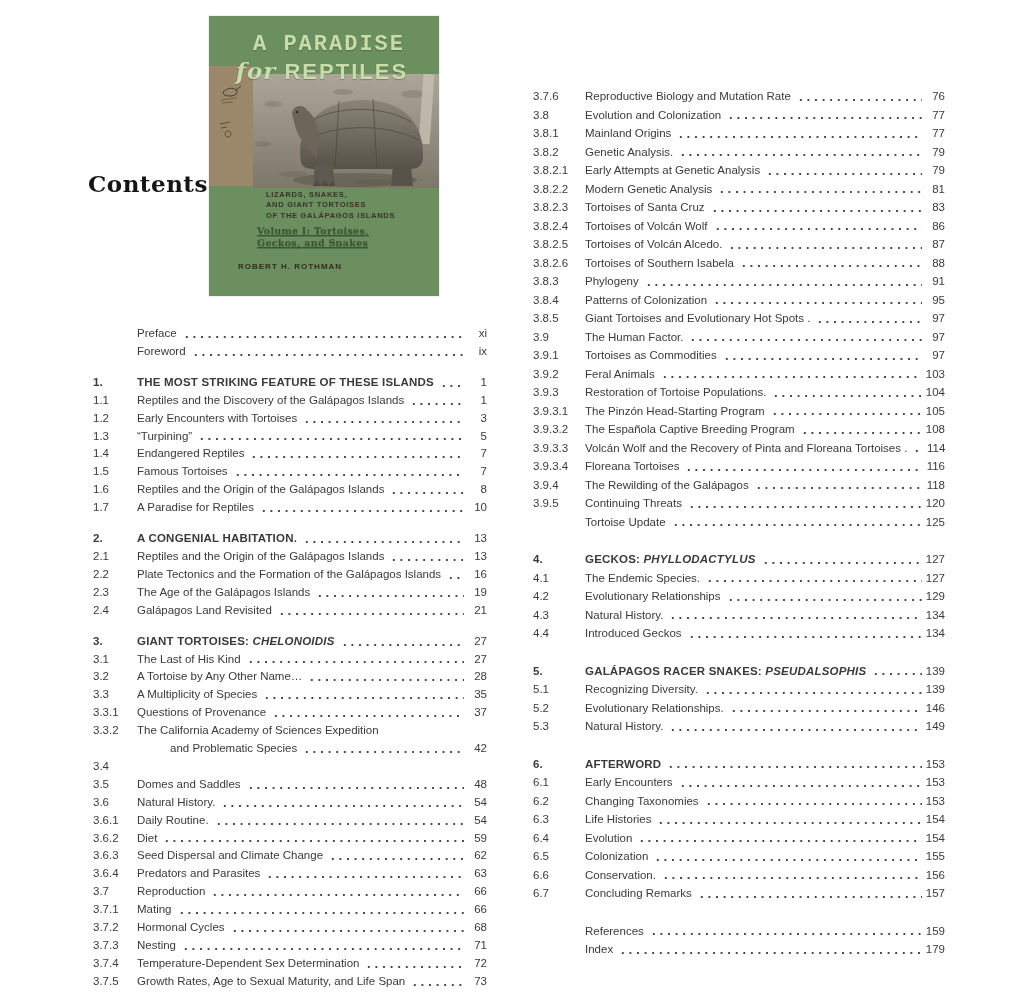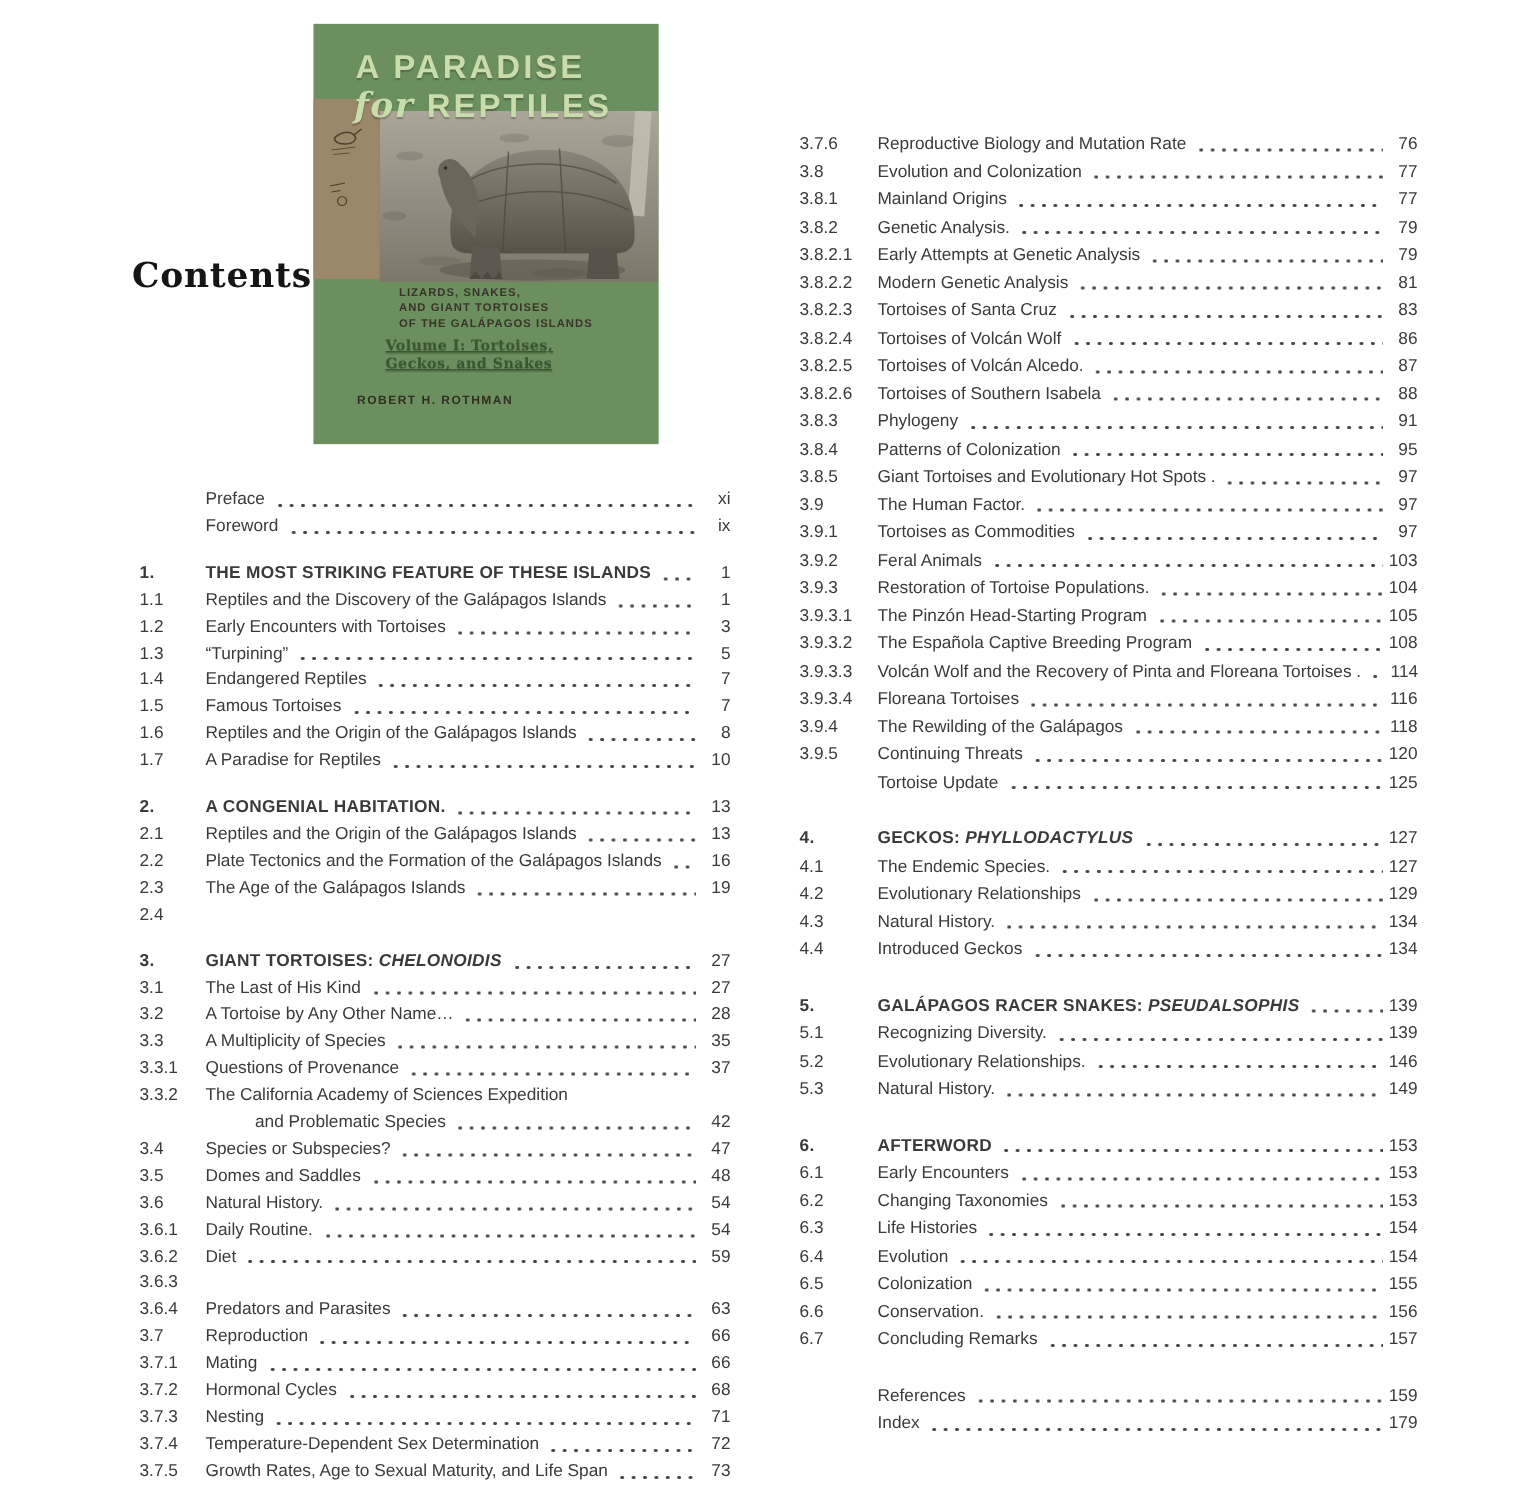--- a/index.html
+++ b/index.html
@@ -26,21 +26,21 @@
   .cover-band svg{position:absolute;left:8px;top:18px;}
   .cover-photo{
     position:absolute;left:44px;top:58px;width:186px;height:114px;overflow:hidden;
   }
   .cover-title{
     position:absolute;left:0;top:18px;width:100%;z-index:3;
     color:var(--title-text,#c9dcab);line-height:1.02;
     font-weight:bold;letter-spacing:2px;font-size:22px;
     text-shadow:0 1px 1px rgba(0,0,0,.25);
   }
-  .cover-title .line1{padding-left:28px;}
+  .cover-title .line1{padding-left:44px;font-family:Liberation Mono, monospace;}
   .cover-title .line2{padding-left:27px;margin-top:3px;}
   .cover-title .for{
     font-family:"DejaVu Serif","Liberation Serif",serif;
     font-style:italic;font-weight:bold;letter-spacing:1px;font-size:23px;
   }
   .cover-subtitle{
     position:absolute;left:29px;top:174px;z-index:3;
     color:var(--subtitle-text,#39332a);
     font-weight:bold;font-size:7.5px;letter-spacing:0.7px;line-height:1.37;margin-left:28px;
   }
@@ -291,20 +291,27 @@
       <div class="toc-body">
         <div class="toc-line">
           <span class="toc-title">The Age of the Galápagos Islands</span>
           <span class="toc-leader"></span>
           <span class="toc-page">19</span>
         </div>
       </div>
     </div>
     <div class="toc-row">
       <span class="toc-num">2.4</span>
+      <div class="toc-body">
+        <div class="toc-line">
+          <span class="toc-title">Galápagos Land Revisited</span>
+          <span class="toc-leader"></span>
+          <span class="toc-page">21</span>
+        </div>
+      </div>
     </div>
     <div class="toc-spacer"></div>
     <div class="toc-row section">
       <span class="toc-num">3.</span>
       <div class="toc-body">
         <div class="toc-line">
           <span class="toc-title">GIANT TORTOISES: <i>CHELONOIDIS</i></span>
           <span class="toc-leader"></span>
           <span class="toc-page">27</span>
         </div>
@@ -358,27 +365,20 @@
         </div>
         <div class="toc-line toc-line2">
           <span class="toc-title">and Problematic Species</span>
           <span class="toc-leader"></span>
           <span class="toc-page">42</span>
         </div>
       </div>
     </div>
     <div class="toc-row">
       <span class="toc-num">3.4</span>
-      <div class="toc-body">
-        <div class="toc-line">
-          <span class="toc-title">Species or Subspecies?</span>
-          <span class="toc-leader"></span>
-          <span class="toc-page">47</span>
-        </div>
-      </div>
     </div>
     <div class="toc-row">
       <span class="toc-num">3.5</span>
       <div class="toc-body">
         <div class="toc-line">
           <span class="toc-title">Domes and Saddles</span>
           <span class="toc-leader"></span>
           <span class="toc-page">48</span>
         </div>
       </div>
@@ -408,20 +408,27 @@
       <div class="toc-body">
         <div class="toc-line">
           <span class="toc-title">Diet</span>
           <span class="toc-leader"></span>
           <span class="toc-page">59</span>
         </div>
       </div>
     </div>
     <div class="toc-row">
       <span class="toc-num">3.6.3</span>
+      <div class="toc-body">
+        <div class="toc-line">
+          <span class="toc-title">Seed Dispersal and Climate Change</span>
+          <span class="toc-leader"></span>
+          <span class="toc-page">62</span>
+        </div>
+      </div>
     </div>
     <div class="toc-row">
       <span class="toc-num">3.6.4</span>
       <div class="toc-body">
         <div class="toc-line">
           <span class="toc-title">Predators and Parasites</span>
           <span class="toc-leader"></span>
           <span class="toc-page">63</span>
         </div>
       </div>

